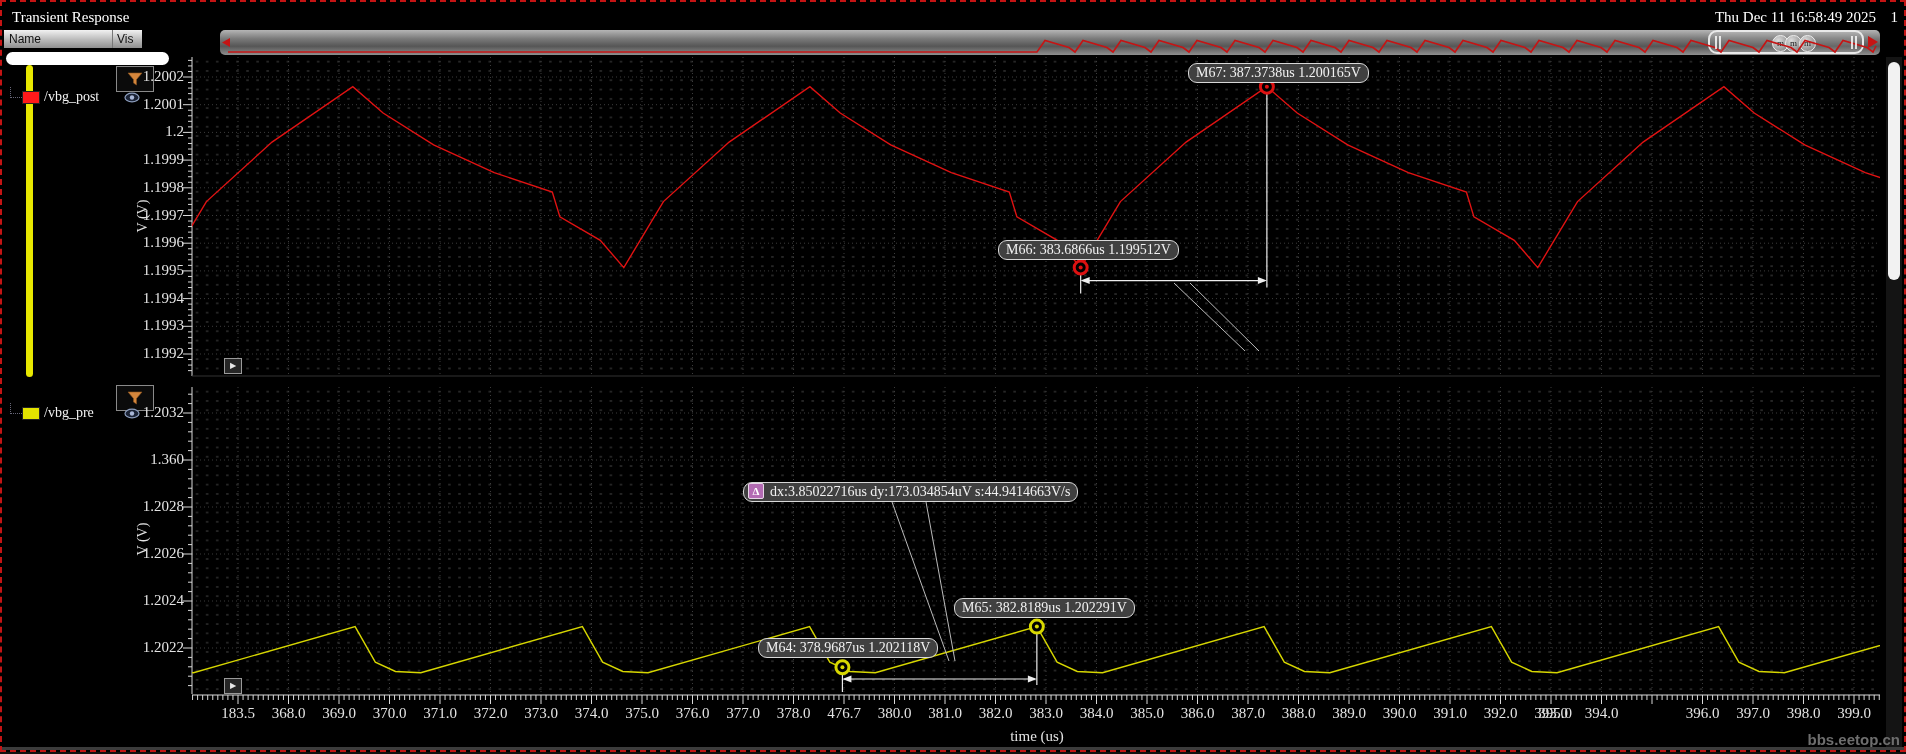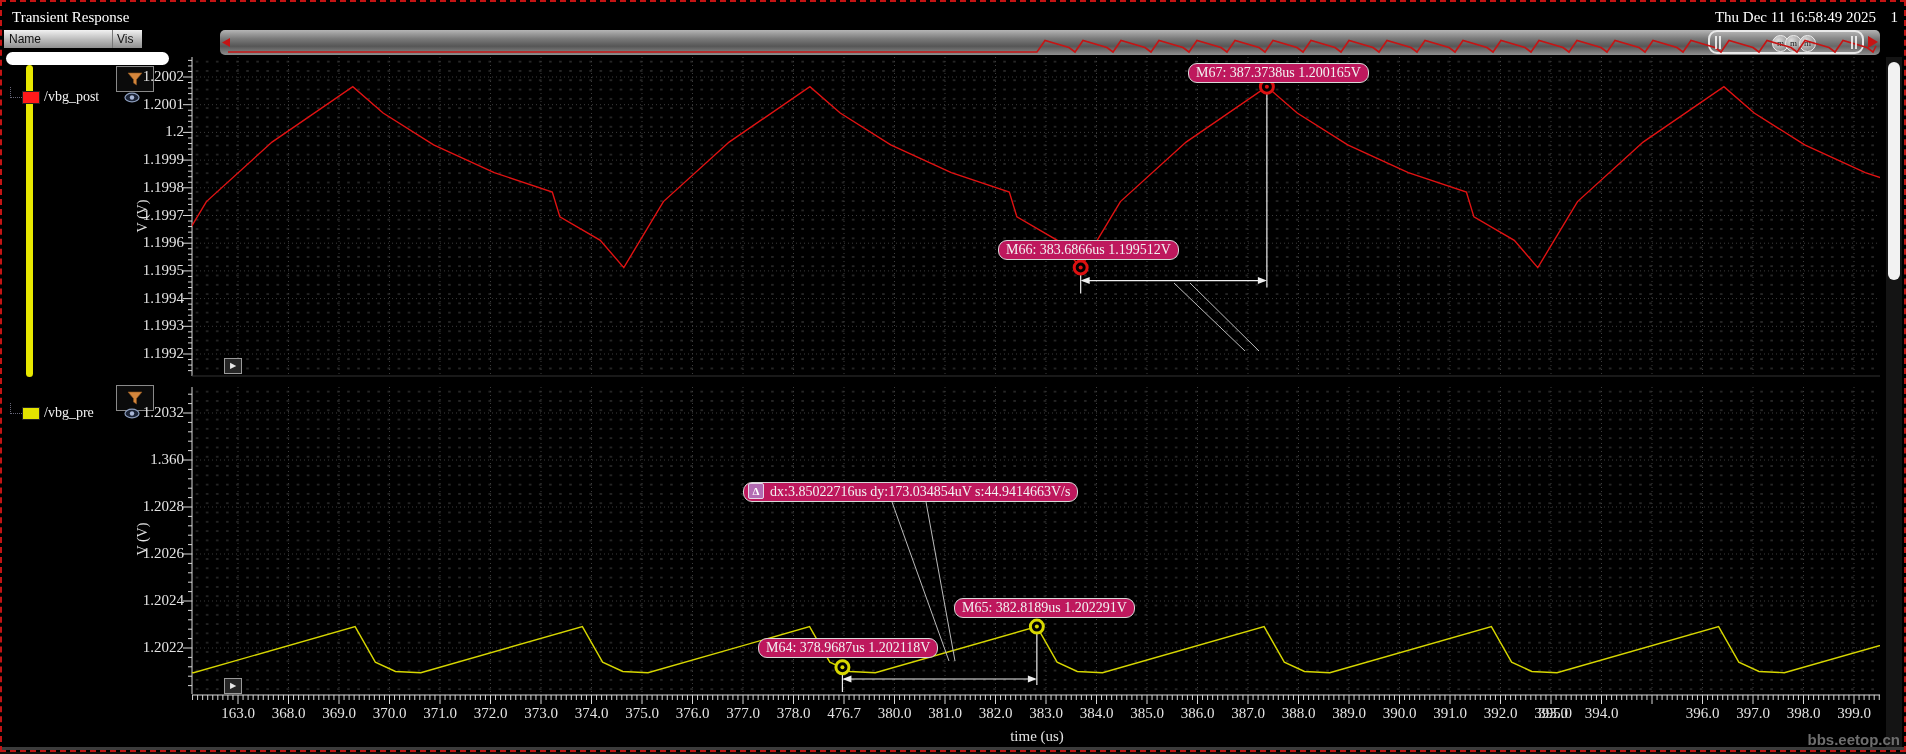--- a/index.html
+++ b/index.html
@@ -39,21 +39,21 @@
      background:rgba(255,255,255,0.10);box-sizing:border-box;}
   .mbadge{position:absolute;top:3px;width:15px;height:15px;border-radius:50%;
      border:1px solid #f0f0f0;background:radial-gradient(circle at 35% 30%,#ddd,#777);
      color:#222;font-size:9px;line-height:15px;text-align:center;font-family:"Liberation Serif",serif;}
   #gfx{left:0;top:0;z-index:3;pointer-events:none;}
   .ylab{position:absolute;width:64px;text-align:right;font-size:15px;color:#e3e3e3;z-index:2;}
   .xlab{position:absolute;transform:translateX(-50%);font-size:15px;color:#e3e3e3;top:703px;z-index:2;white-space:nowrap;}
   .vv{position:absolute;left:118px;width:46px;text-align:center;font-size:14px;color:#e3e3e3;
       transform:rotate(-90deg);}
   #timeus{left:990px;top:726px;width:90px;text-align:center;font-size:15px;color:#e3e3e3;}
-  .mlabel{position:absolute;background:#be185d;border:1px solid #d8d8d8;border-radius:9px;
+  .mlabel{position:absolute;background:#404040;border:1px solid #d8d8d8;border-radius:9px;
      padding:0px 7px;font-size:14px;color:#f2f2f2;white-space:nowrap;z-index:5;height:18px;line-height:18px;}
   .dbadge{display:inline-block;width:14px;height:14px;background:#b36bb3;border:1px solid #e8d6e8;
      border-radius:2px;color:#fff;font-weight:bold;font-size:11px;line-height:14px;text-align:center;
      margin-right:6px;margin-left:-3px;vertical-align:1px;}
   .playbtn{position:absolute;width:16px;height:14px;background:#262626;border:1px solid #9a9a9a;
      color:#e8e8e8;font-size:8px;line-height:13px;text-align:center;z-index:4;}
   #vsb-track{left:1884px;top:55px;width:16px;height:690px;background:#141414;z-index:4;}
   #vsb-thumb{left:1886px;top:60px;width:12px;height:218px;background:#f2f2f2;border-radius:6px;z-index:5;}
   #watermark{right:4px;bottom:2px;font-family:"Liberation Sans",sans-serif;font-weight:bold;
      font-size:15px;color:#6e6e6e;z-index:6;}
@@ -705,21 +705,21 @@
       <div class="ylab" style="left: 118px; top: 402px;">1.2032</div>
       <div class="ylab" style="left: 118px; top: 449px;">1.360</div>
       <div class="ylab" style="left: 118px; top: 496px;">1.2028</div>
       <div class="ylab" style="left: 118px; top: 543px;">1.2026</div>
       <div class="ylab" style="left: 118px; top: 590px;">1.2024</div>
       <div class="ylab" style="left: 118px; top: 637px;">1.2022</div>
     </div>
   <div class="abs vv" style="top:206px;">V (V)</div>
   <div class="abs vv" style="top:529px;">V (V)</div>
   <div id="xlabs">
-      <div class="xlab" style="left: 236px;">163.0</div>
+      <div class="xlab" style="left: 236px;">183.5</div>
       <div class="xlab" style="left: 286.5px;">368.0</div>
       <div class="xlab" style="left: 337px;">369.0</div>
       <div class="xlab" style="left: 387.5px;">370.0</div>
       <div class="xlab" style="left: 438px;">371.0</div>
       <div class="xlab" style="left: 488.5px;">372.0</div>
       <div class="xlab" style="left: 539px;">373.0</div>
       <div class="xlab" style="left: 589.5px;">374.0</div>
       <div class="xlab" style="left: 640px;">375.0</div>
       <div class="xlab" style="left: 690.5px;">376.0</div>
       <div class="xlab" style="left: 741px;">377.0</div>

